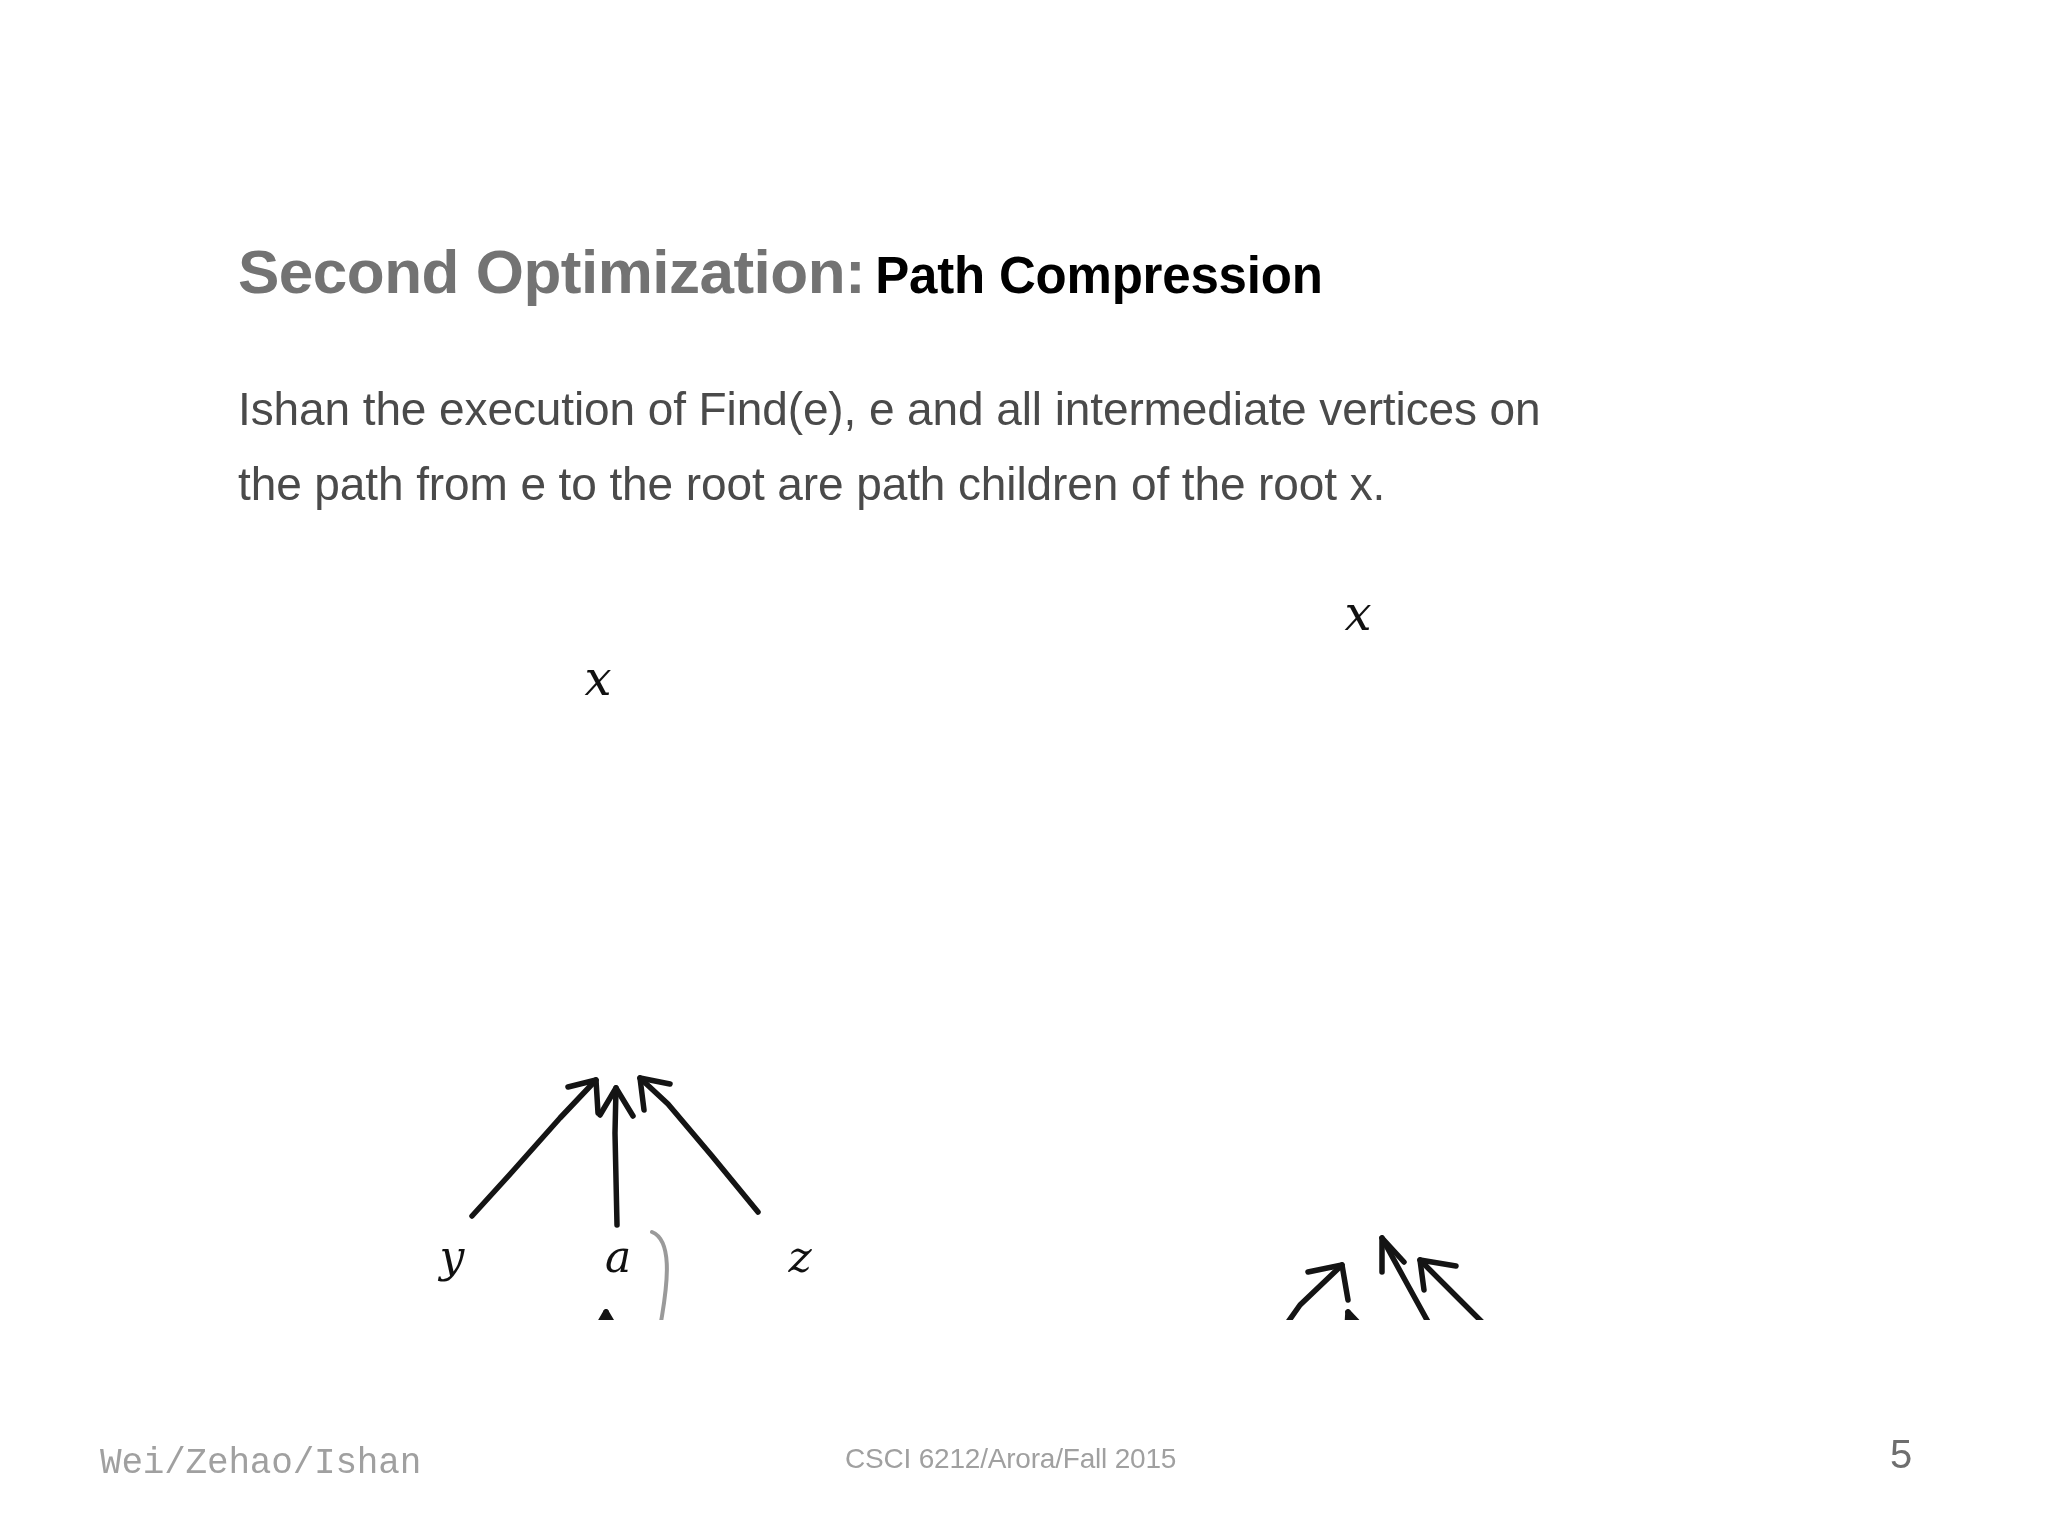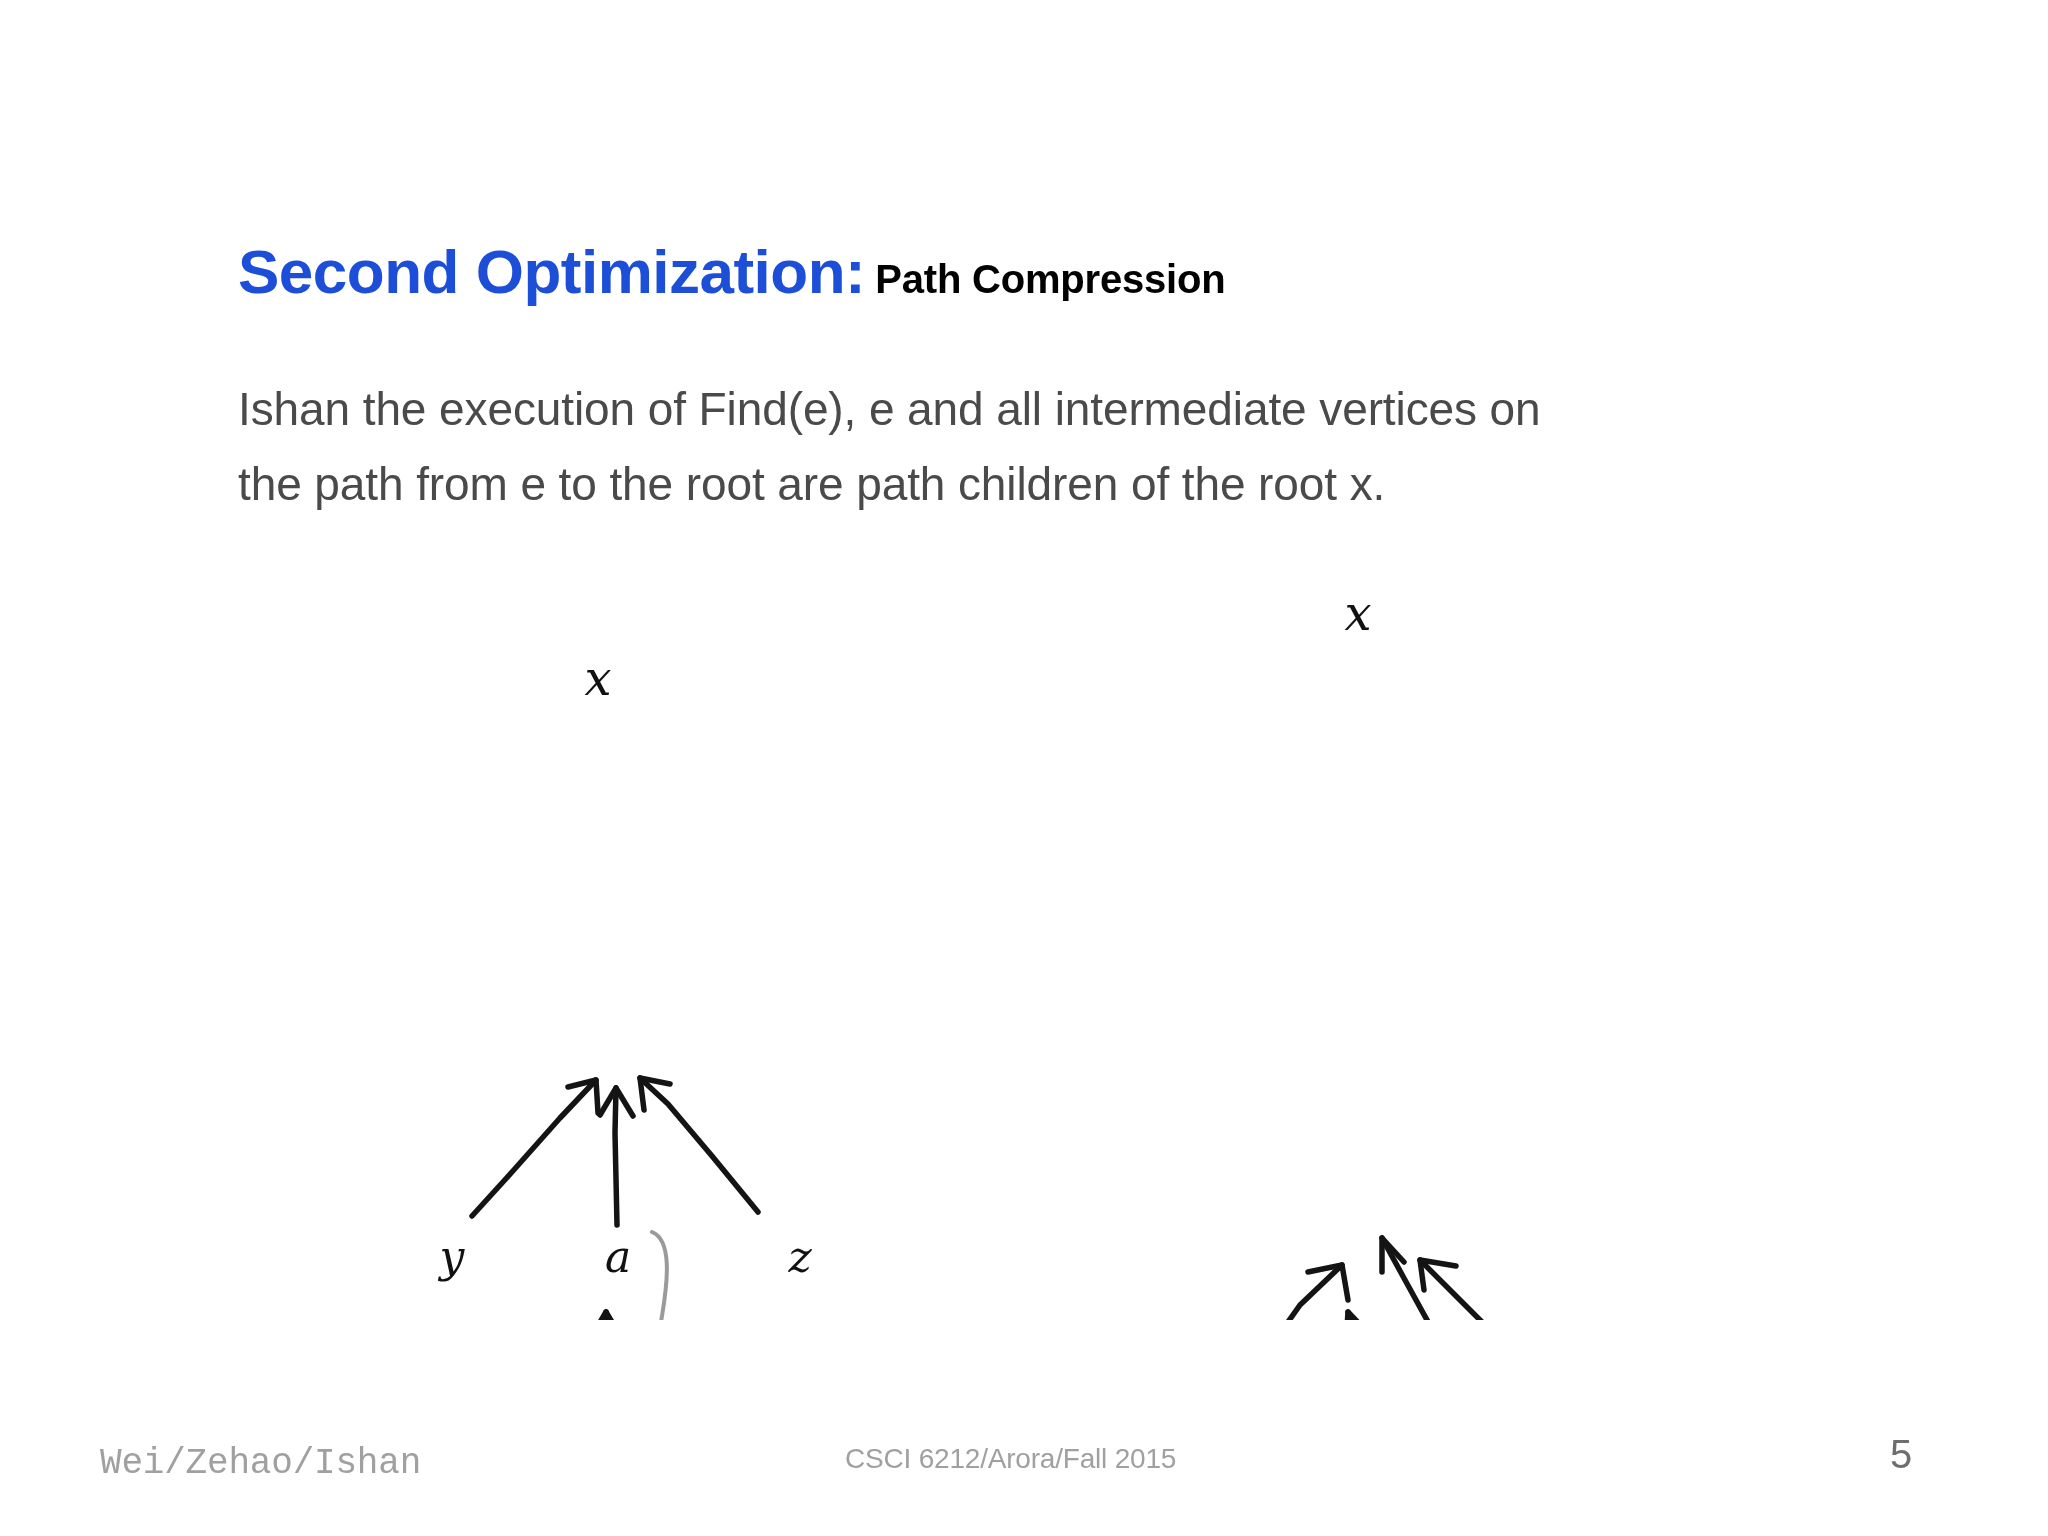--- a/index.html
+++ b/index.html
@@ -21,25 +21,25 @@
   #title-block {
     position: absolute;
     left: 238px;
     top: 236px;
     width: 1600px;
     white-space: nowrap;
   }
   #title-main {
     font-size: 62px;
     font-weight: bold;
-    color: #1d4ed8;
+    color: #737373;
     letter-spacing: -0.5px;
   }
   #title-sub {
-    font-size: 40px;
+    font-size: 51px;
     font-weight: bold;
     color: #000000;
     letter-spacing: -0.2px;
     margin-left: 10px;
   }
 
   
   #body-block {
     position: absolute;
     left: 238px;

